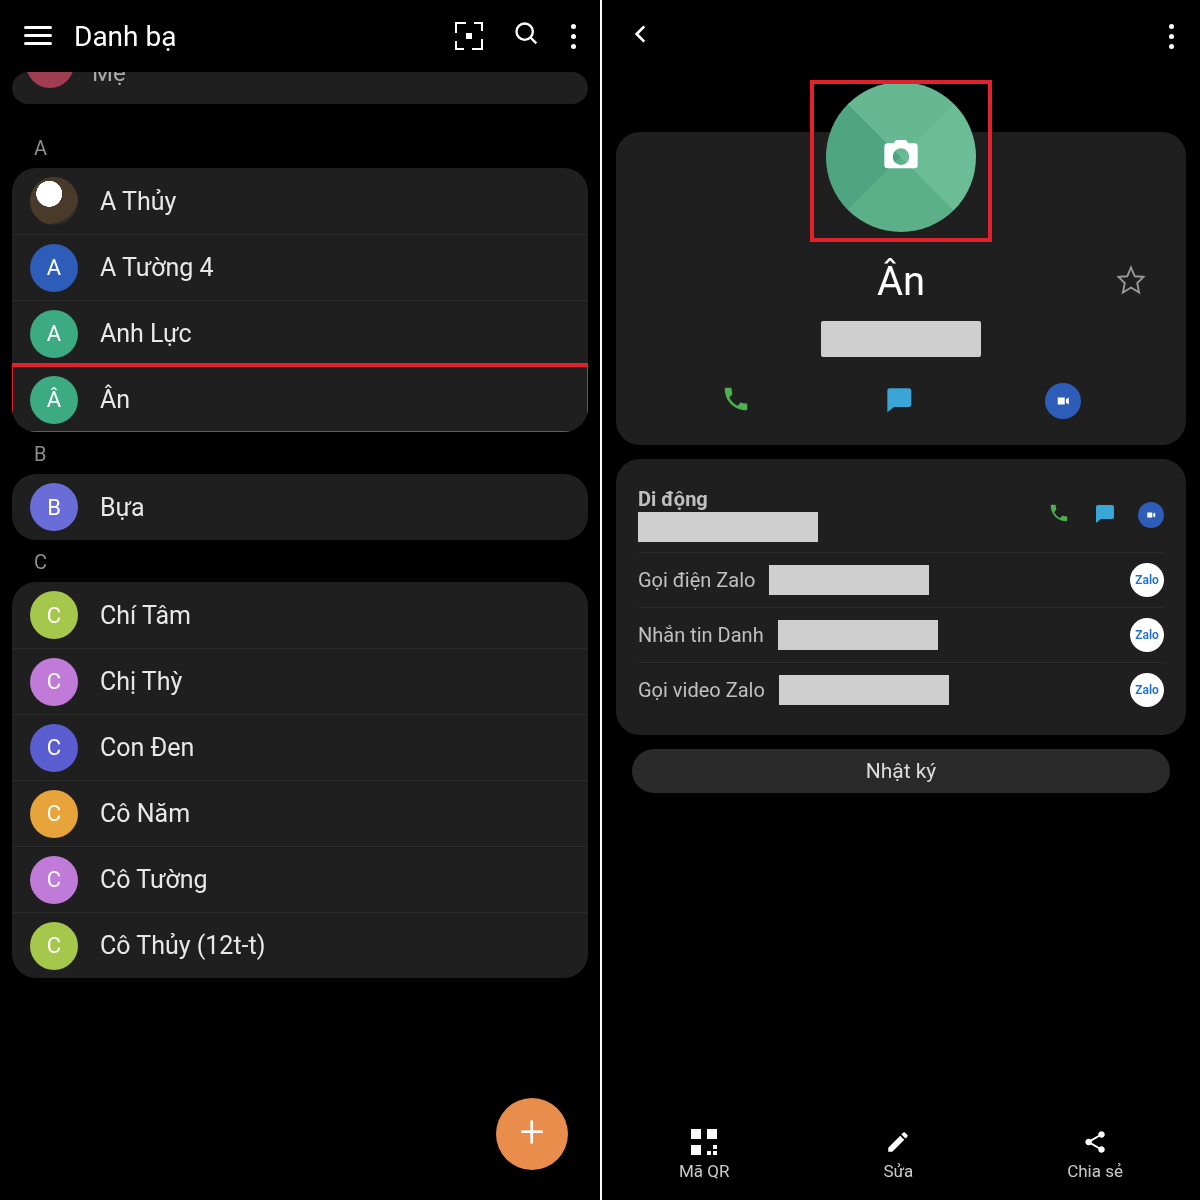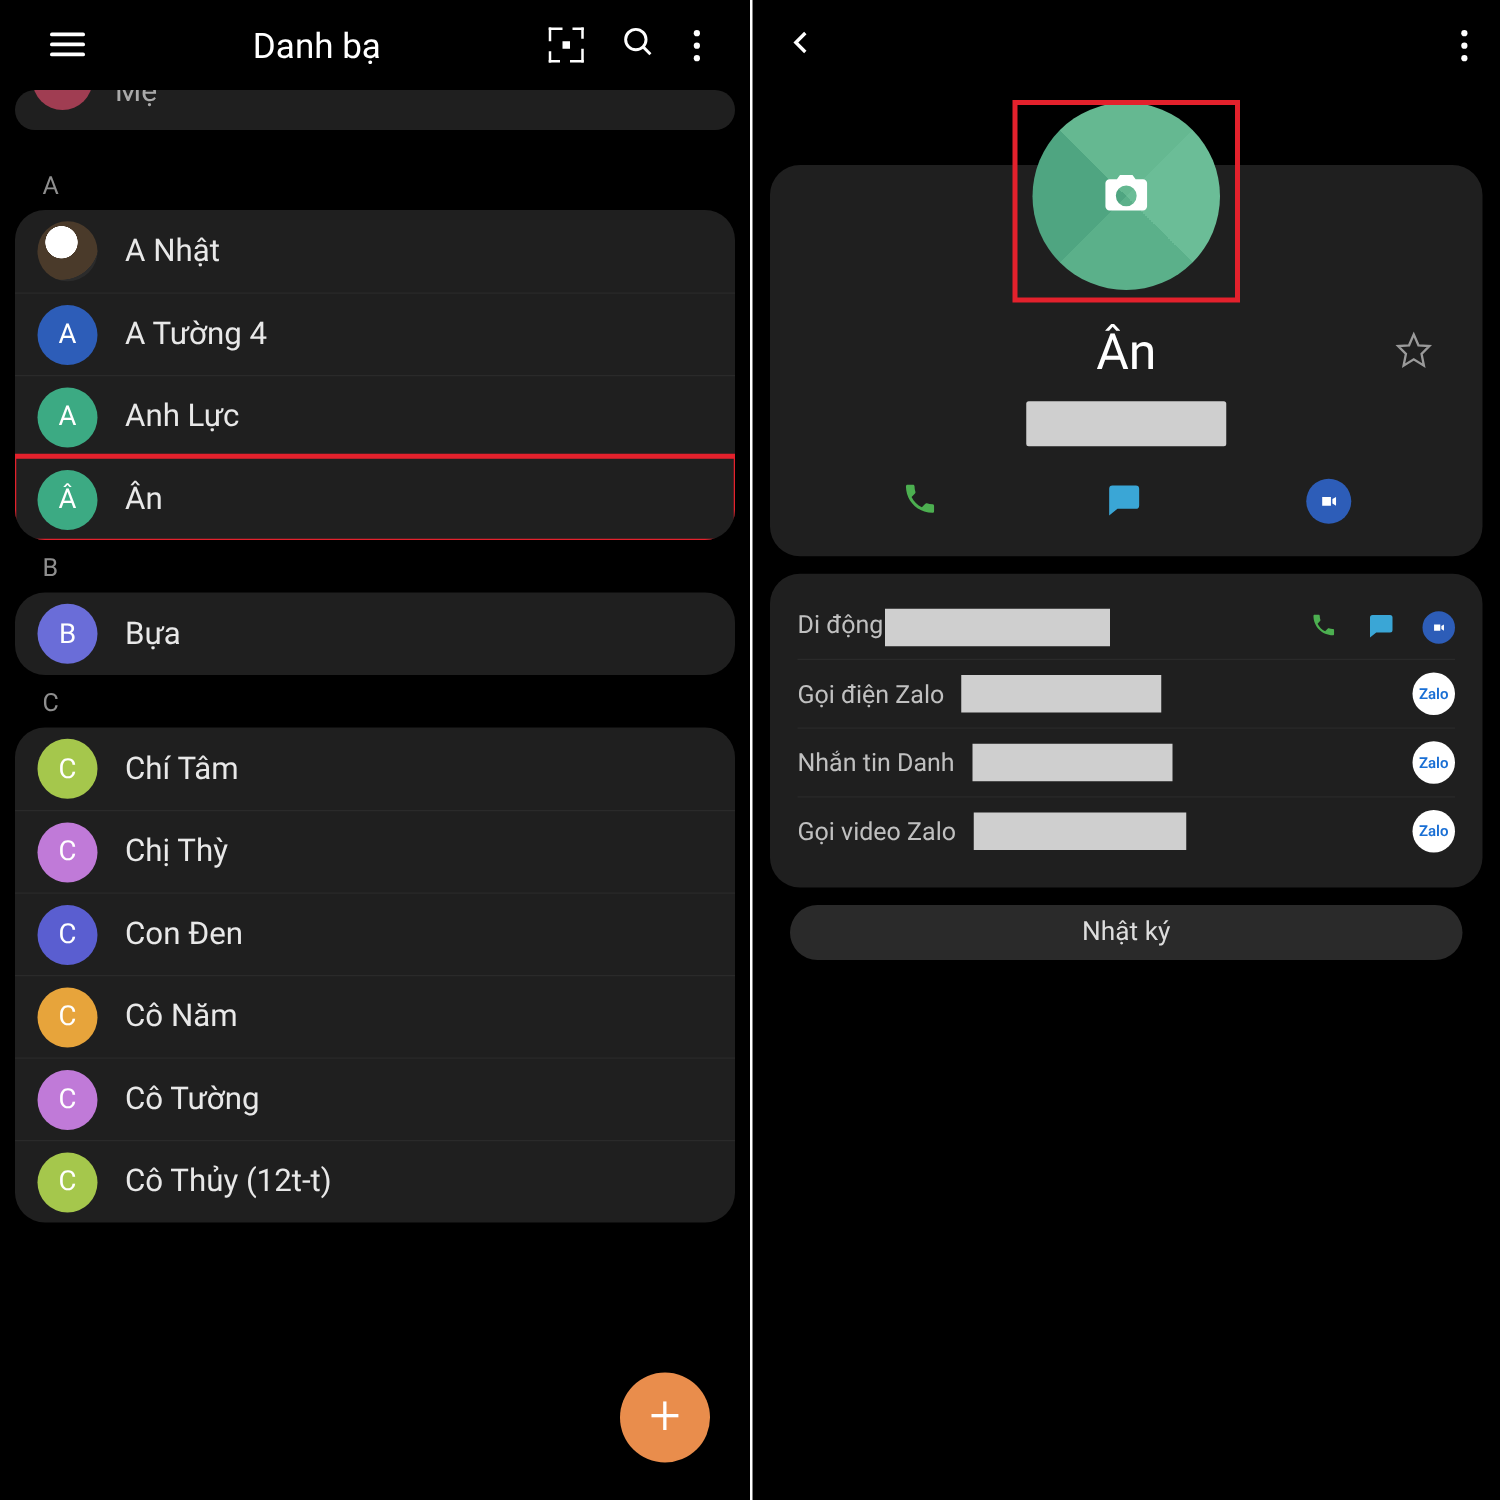--- a/index.html
+++ b/index.html
@@ -19,23 +19,22 @@
     position: relative;
     overflow: hidden;
   }
   .pane + .pane { border-left: 2px solid #fff; }
 
   
   .topbar {
     display: flex;
     align-items: center;
     height: 72px;
-    padding: 0 40px;
+    padding: 0 24px;
     gap: 22px;
-    text-align: center;
   }
   .menu-icon { width: 28px; height: 20px; position: relative; }
   .menu-icon span {
     display: block; position: absolute; left:0; right:0; height:3px; background:#fff; border-radius:2px;
   }
   .menu-icon span:nth-child(1){top:0;}
   .menu-icon span:nth-child(2){top:8px;}
   .menu-icon span:nth-child(3){top:16px;}
   .top-title { font-size: 28px; font-weight: 400; flex:1; }
   .top-actions { display:flex; gap:30px; align-items:center; }
@@ -206,21 +205,21 @@
       <div class="peek-item">
         <div class="peek-avatar"></div>
         <div class="peek-name">Mẹ</div>
       </div>
     </div>
 
     <div class="section-letter">A</div>
     <div class="contact-group">
       <div class="contact-item">
         <div class="avatar img-coffee"></div>
-        <div class="contact-name">A Nhật</div>
+        <div class="contact-name">A Thủy</div>
       </div>
       <div class="contact-item">
         <div class="avatar" style="background:#2d5db8">A</div>
         <div class="contact-name">A Tường 4</div>
       </div>
       <div class="contact-item">
         <div class="avatar" style="background:#3caa83">A</div>
         <div class="contact-name">Anh Lực</div>
       </div>
       <div class="contact-item highlighted">
@@ -317,21 +316,21 @@
       <span class="act-video">
           <svg viewBox="0 0 24 24">
             <path d="M3 6h12v12H3zM17 9l5-3v12l-5-3z"></path>
           </svg>
         </span>
     </div>
   </div>
 
   <div class="info-card">
     <div class="info-row">
-      <div style="display:flex;flex-direction:row;gap:1px;">
+      <div style="display:flex;flex-direction:column;gap:1px;font-weight:bold;">
         <span class="info-label">Di động</span>
         <div class="info-redact w2"></div>
       </div>
       <div class="push"></div>
       <div class="mini-icons">
         <span class="mini-call"><svg viewBox="0 0 24 24">
               <path d="M6.6 10.8c1.4 2.8 3.8 5.2 6.6 6.6l2.2-2.2c.3-.3.7-.4 1-.3 1.1.4 2.3.6 3.6.6.6 0 1 .4 1 1V20c0 .6-.4 1-1 1C10.6 21 3 13.4 3 4c0-.6.4-1 1-1h3.5c.6 0 1 .4 1 1 0 1.3.2 2.5.6 3.6.1.3 0 .7-.3 1l-2.2 2.2z"></path>
             </svg></span>
         <span class="mini-msg"><svg viewBox="0 0 24 24">
               <path d="M4 4h16a2 2 0 012 2v10a2 2 0 01-2 2H9l-5 4V6a2 2 0 012-2z"></path>
@@ -359,13 +358,38 @@
     <div class="info-row">
       <span class="info-label">Gọi video Zalo</span>
       <div class="info-redact w4"></div>
       <div class="push"></div>
       <span class="zalo-badge">Zalo</span>
     </div>
   </div>
 
   <div class="journal-btn">Nhật ký</div>
 
+  <div class="bottombar">
+    <div class="bottom-item">
+      <div class="qr-bot">
+          <span class="s1"></span>
+          <span class="s2"></span>
+          <span class="s3"></span>
+          <span class="s4"></span>
+          <span class="s5"></span>
+          <span class="s6"></span>
+        </div>
+      <span>Mã QR</span>
+    </div>
+    <div class="bottom-item">
+      <svg viewBox="0 0 24 24">
+          <path d="M3 17.25V21h3.75L17.8 9.94l-3.75-3.75L3 17.25zM20.7 7.04a1 1 0 000-1.41l-2.34-2.34a1 1 0 00-1.41 0l-1.83 1.83 3.75 3.75 1.83-1.83z"></path>
+        </svg>
+      <span>Sửa</span>
+    </div>
+    <div class="bottom-item">
+      <svg viewBox="0 0 24 24">
+          <path d="M18 16c-.8 0-1.5.3-2 .8l-7-4.1c.1-.2.1-.5.1-.7s0-.5-.1-.7l7-4.1c.5.5 1.2.8 2 .8 1.7 0 3-1.3 3-3s-1.3-3-3-3-3 1.3-3 3c0 .2 0 .5.1.7l-7 4.1c-.5-.5-1.2-.8-2-.8-1.7 0-3 1.3-3 3s1.3 3 3 3c.8 0 1.5-.3 2-.8l7 4.1c-.1.2-.1.5-.1.7 0 1.7 1.3 3 3 3s3-1.3 3-3-1.3-3-3-3z"></path>
+        </svg>
+      <span>Chia sẻ</span>
+    </div>
+  </div>
 </div>
 
 </body></html>

